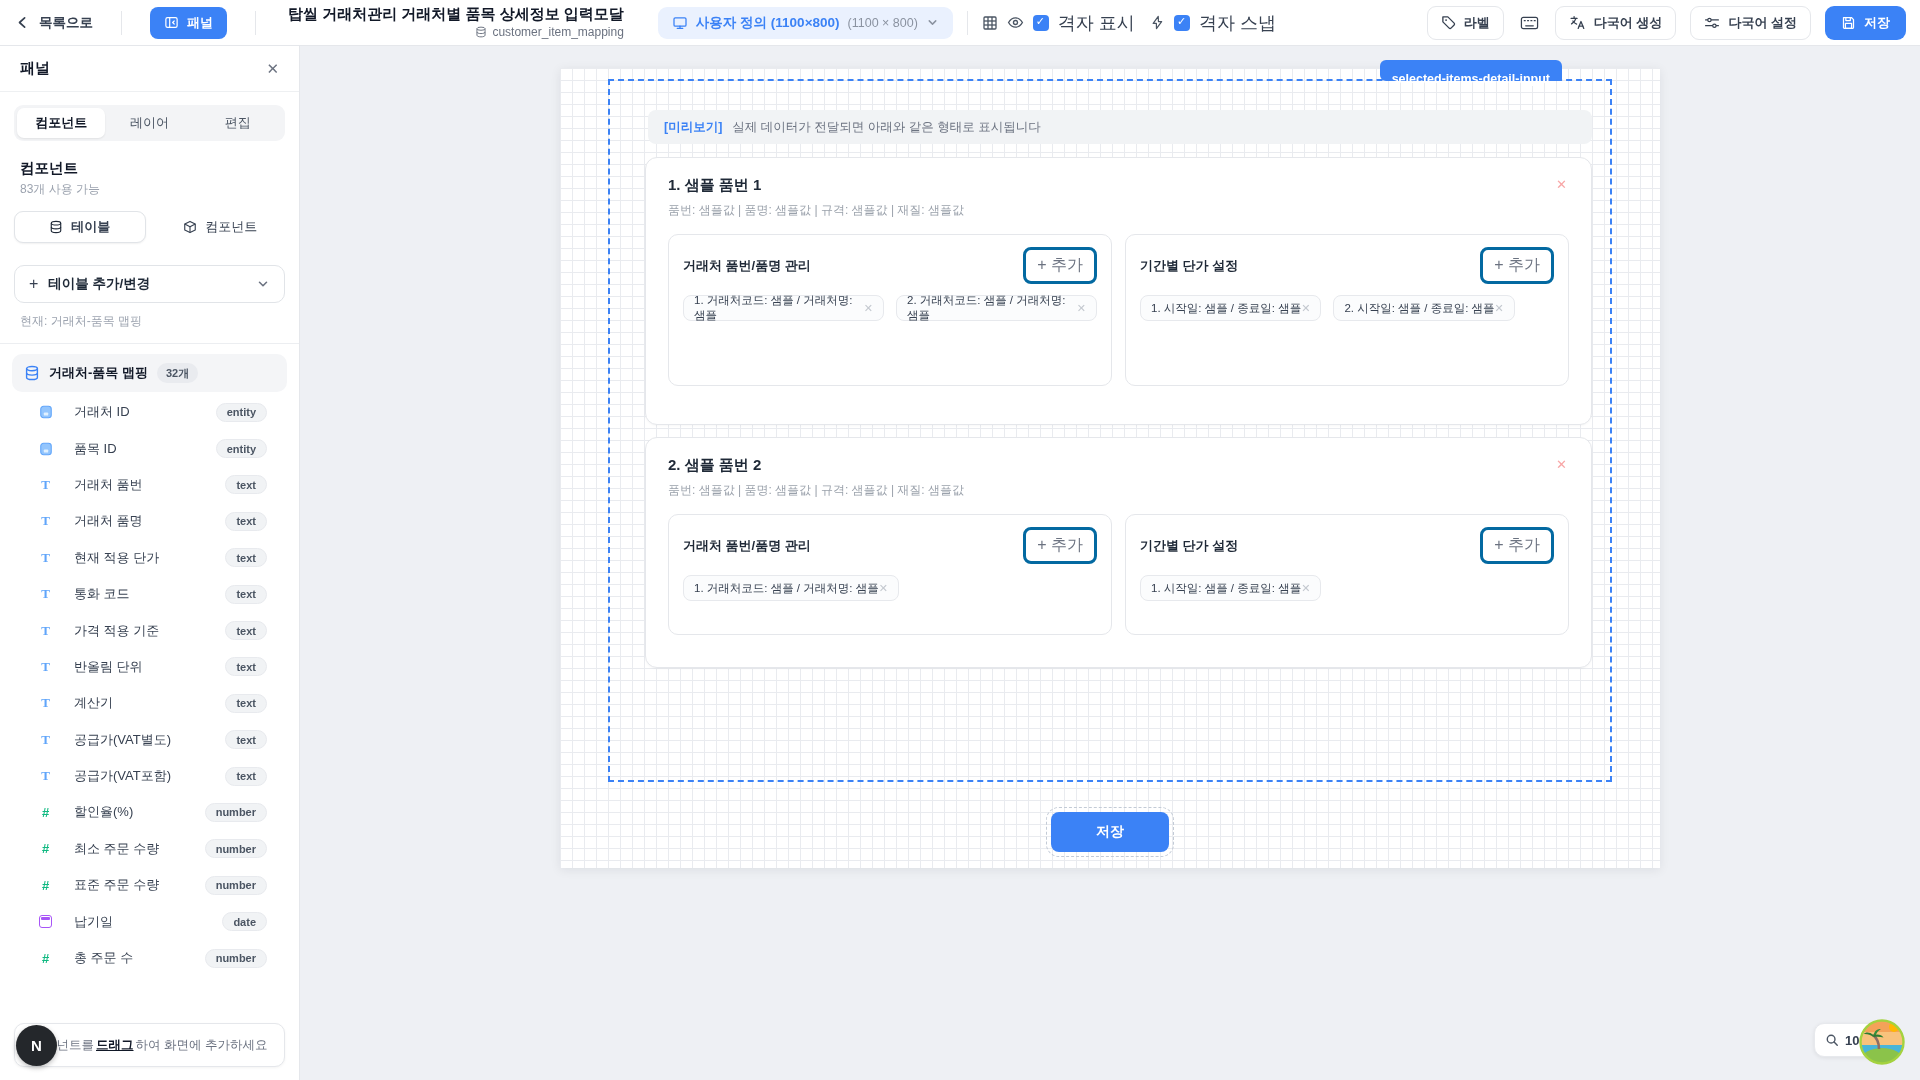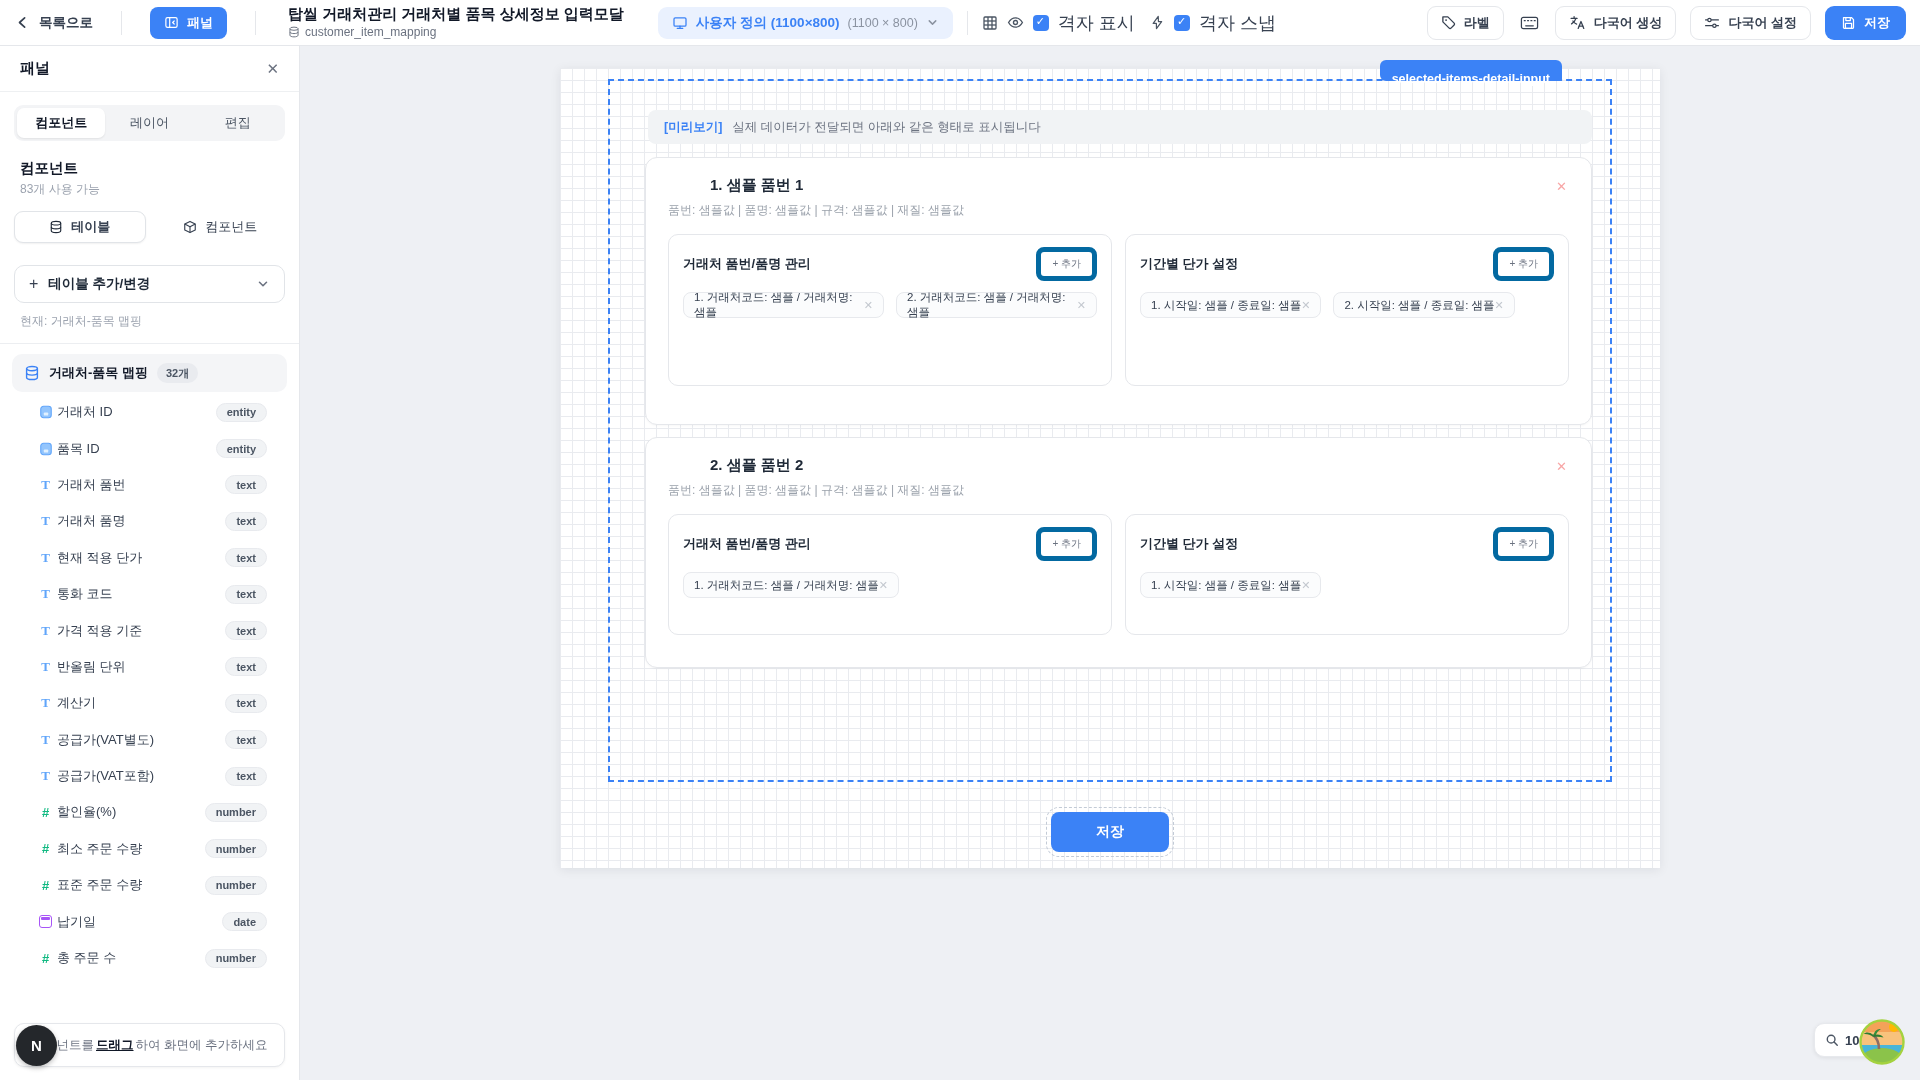--- a/index.html
+++ b/index.html
@@ -8,21 +8,21 @@
   svg { display:block; }
 
   
   .topbar { position:absolute; left:0; top:0; width:1920px; height:46px; background:#fff;
             border-bottom:1px solid #e5e7eb; display:flex; align-items:center; padding:0 14px; z-index:30; }
   .tb-left { display:flex; align-items:center; gap:28px; }
   .back-btn { display:flex; align-items:center; gap:8px; font-size:13.5px; font-weight:700; color:#374151; cursor:pointer; }
   .v-div { width:1px; height:24px; background:#e5e7eb; }
   .panel-btn { display:flex; align-items:center; gap:8px; background:#3b82f6; color:#fff; font-size:13px;
                font-weight:700; padding:7px 14px; border-radius:8px; border:none; cursor:pointer; }
-  .title-block { display:flex; flex-direction:column; justify-content:center; gap:2px; margin-left:4px; }
+  .title-block { display:flex; flex-direction:column; justify-content:center; gap:2px; margin-left:4px;align-items:flex-end; }
   .tb-title { font-size:15px; font-weight:800; color:#111827; line-height:1.1; }
   .tb-sub { display:flex; align-items:center; gap:5px; font-size:12px; color:#6b7280; }
   .tb-center { display:flex; align-items:center; gap:14px; margin-left:34px; }
   .viewport-pill { display:flex; align-items:center; gap:8px; background:#eaf1fe; border-radius:9px;
                    padding:7px 14px; cursor:pointer; }
   .viewport-pill .vp-label { color:#3b82f6; font-size:13.5px; font-weight:700; }
   .viewport-pill .vp-size { color:#8b93a1; font-size:12.5px; }
   .grid-controls { display:flex; align-items:center; gap:9px; color:#4b5563; }
   .chk { width:16px; height:16px; border-radius:4px; background:#3b82f6; position:relative; flex:0 0 auto; cursor:pointer; }
   .chk::after { content:"✓"; position:absolute; left:3px; top:0px; color:#fff; font-size:11px; font-weight:700; }
@@ -60,21 +60,21 @@
             color:#1f2937; cursor:pointer; width:calc(100% - 28px); font-family:inherit; }
   .sb-add .plus { font-size:16px; color:#374151; font-weight:400; }
   .sb-add .chev { margin-left:auto; color:#6b7280; }
   .sb-current { margin:10px 20px 0; font-size:12px; color:#9ca3af; }
   .sb-div { margin:13px 0 0; border-top:1px solid #eceef1; }
   .sb-table-head { margin:10px 12px 0; background:#f4f5f7; border-radius:10px; height:38px;
                    display:flex; align-items:center; gap:9px; padding:0 12px; cursor:pointer; }
   .sb-table-head .n { font-size:13px; font-weight:800; color:#111827; }
   .sb-table-badge { background:#e9ebef; border-radius:99px; padding:2.5px 9px; font-size:11px; font-weight:700; color:#4b5563; }
   .field-list { margin:2px 14px 0; }
-  .field-row { height:36.4px; display:flex; align-items:center; gap:4px; padding:0 18px 0 24px;
+  .field-row { height:36.4px; display:flex; align-items:center; gap:21px; padding:0 18px 0 24px;
                border-radius:8px; cursor:grab; }
   .field-name { font-size:13px; color:#374151; }
   .field-badge { margin-left:auto; background:#f1f3f5; border:1px solid #e8eaee; border-radius:99px;
                  padding:2.5px 10px; font-size:11px; font-weight:700; color:#4b5563; }
   .field-icon { width:15px; display:flex; justify-content:center; flex:0 0 auto; }
   .fi-text { color:#60a5fa; font-weight:800; font-size:13px; font-family:"Liberation Serif",serif; }
   .fi-number { color:#10b981; font-weight:800; font-size:13px; }
   .fi-date { width:13px; height:13px; border:1.6px solid #a855f7; border-radius:3px; position:relative; }
   .fi-date::before { content:""; position:absolute; left:1px; right:1px; top:1px; height:3px; background:#a855f7; border-radius:1px; }
   .sb-hint { position:absolute; left:14px; right:14px; bottom:13px; height:44px; background:#fff;
@@ -99,31 +99,31 @@
                  white-space:nowrap; line-height:19px; }
   .preview-banner { position:absolute; left:88px; top:42px; width:944px; height:34px; background:#f1f3f5;
                     border-radius:8px; display:flex; align-items:center; gap:10px; padding:0 16px; }
   .preview-tag { color:#3b82f6; font-size:12.5px; font-weight:700; }
   .preview-text { color:#6b7280; font-size:12.5px; }
 
   .item-card { position:absolute; left:85px; width:947px; background:#fff; border:1px solid #e5e7eb;
                border-radius:12px; box-shadow:0 1px 2px rgba(0,0,0,.03); padding:18px 22px; }
   .card-1 { top:89px; height:268px; }
   .card-2 { top:369px; height:231px; }
-  .card-head { display:flex; align-items:flex-end; justify-content:space-between;margin-left:42px; }
+  .card-head { display:flex; align-items:flex-start; justify-content:space-between; }
   .card-title { font-size:15px; font-weight:800; color:#1f2937; }
   .card-close { color:#f8a5a5; font-size:13px; cursor:pointer; background:none; border:none; line-height:1; padding:2px; }
   .card-sub { font-size:12px; color:#9aa1ab; margin-top:7px; }
   .panels { display:flex; gap:13px; margin-top:15px; }
   .panel { flex:1; border:1px solid #e5e7eb; border-radius:10px; padding:12px 14px; background:#fff; }
   .card-1 .panel { height:152px; } .card-2 .panel { height:121px; }
   .panel-head { display:flex; align-items:center; justify-content:space-between; }
   .panel-title { font-size:13px; font-weight:800; color:#1f2937; }
-  .add-btn { background:#fff; border:5px solid #0369a1; border-radius:8px; padding:5px 11px;
-             font-size:10px; color:#6b7280; cursor:pointer; font-family:inherit; }
+  .add-btn { background:#fff; border:3px solid #0369a1; border-radius:8px; padding:5px 11px;
+             font-size:16px; color:#6b7280; cursor:pointer; font-family:inherit; }
   .rows { margin-top:11px; display:flex; flex-direction:row; gap:12px; }
   .s-row { height:26px; border:1px solid #e7e9ed; border-radius:8px; background:#fbfcfd;
            display:flex; align-items:center; justify-content:space-between; padding:0 10px; }
   .s-row .txt { font-size:11.5px; color:#374151; }
   .s-row .x { color:#c3c8cf; font-size:11px; cursor:pointer; }
 
   .canvas-save { position:absolute; left:491px; top:744px; width:118px; height:40px; background:#3b82f6;
                  color:#fff; font-size:14px; font-weight:600; border:none; border-radius:8px; cursor:pointer;
                  outline:1px dashed #c3cbd6; outline-offset:4px; font-family:inherit; }
 

